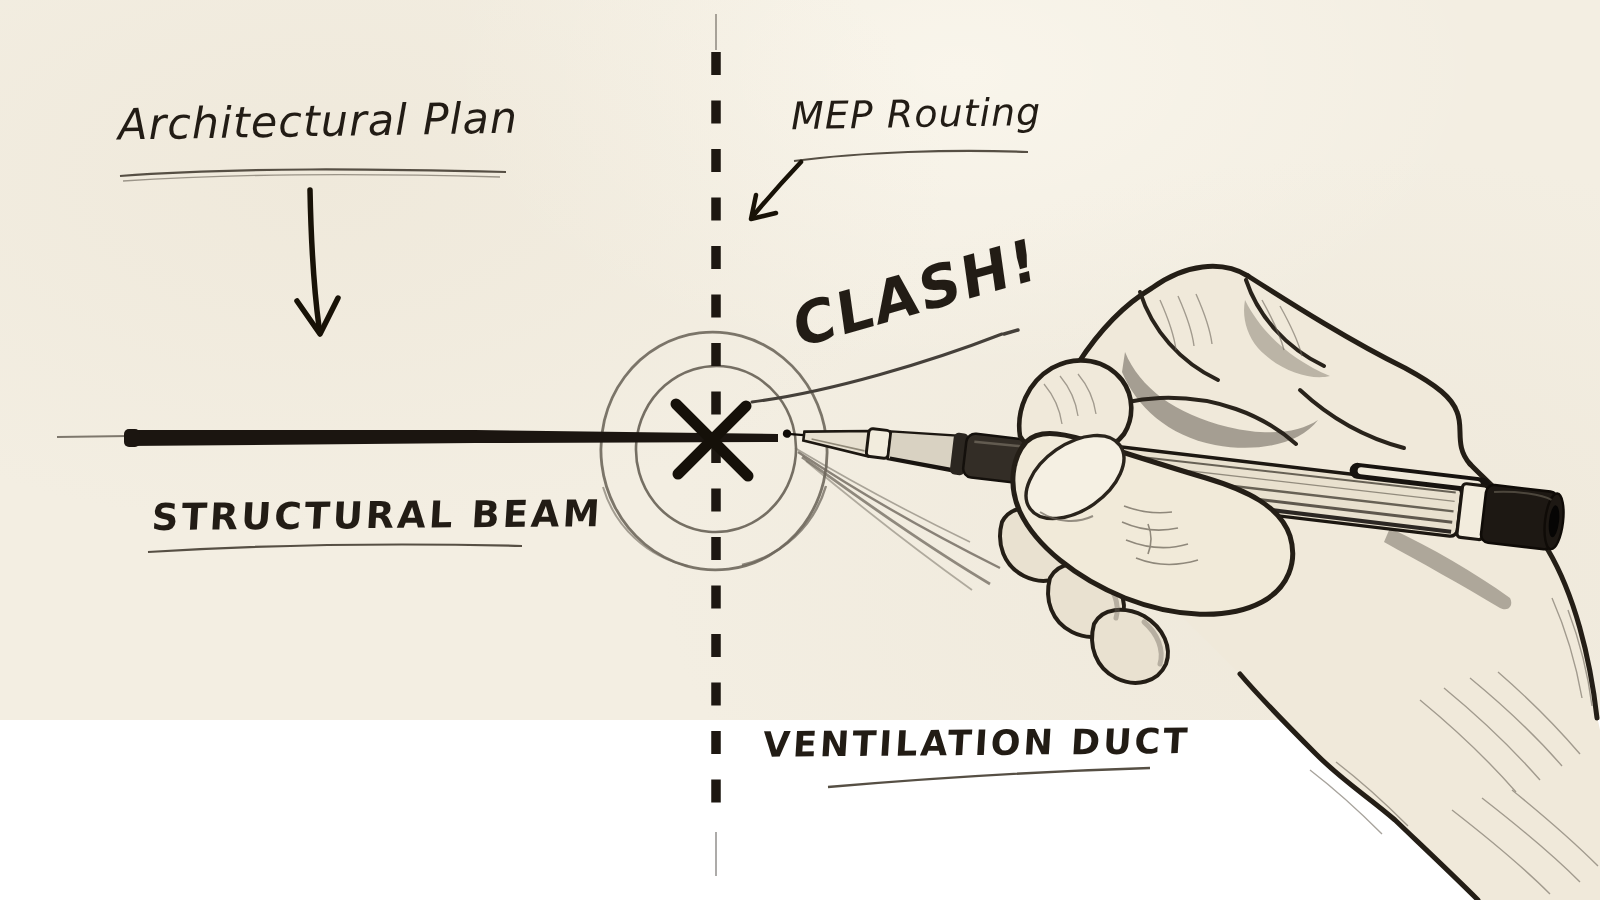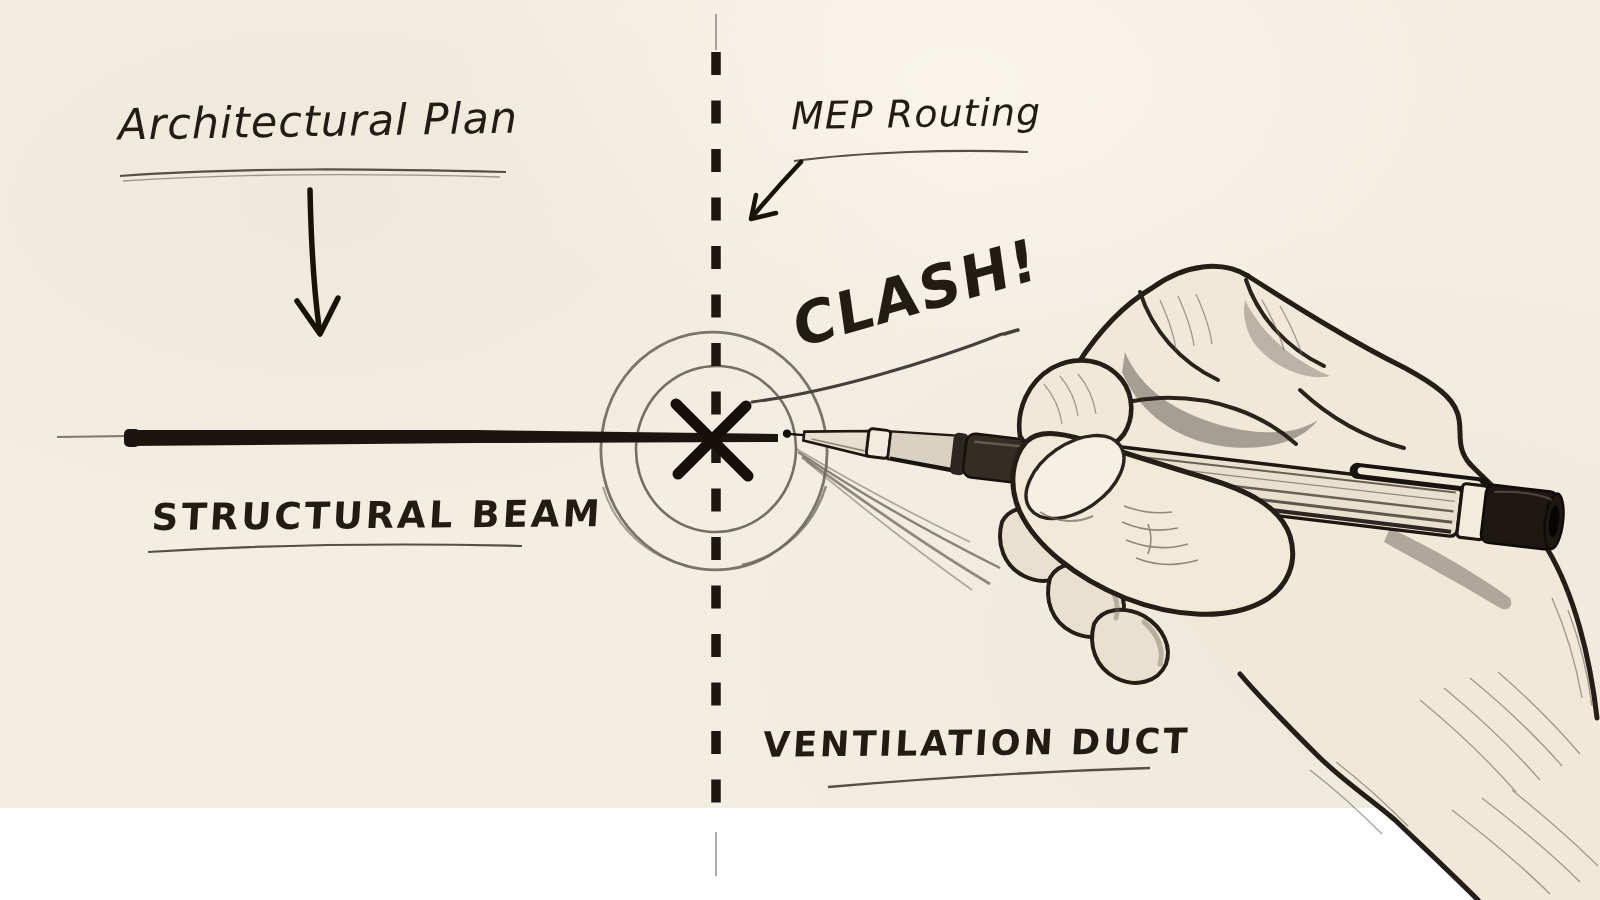--- a/index.html
+++ b/index.html
@@ -1,20 +1,20 @@
 <!DOCTYPE html>
 <html><head>
 <meta charset="utf-8">
 <style>
   html, body { margin: 0; padding: 0; }
   body { width: 1600px; height: 900px; overflow: hidden; }
   .stage {
     position: relative;
     width: 1600px;
-    height: 808px;
+    height: 720px;
     background-color: #f3eee2;
     background-image:
       radial-gradient(ellipse 900px 500px at 20% 25%, rgba(228,218,198,0.25), rgba(0,0,0,0) 70%),
       radial-gradient(ellipse 1000px 600px at 85% 80%, rgba(224,213,192,0.22), rgba(0,0,0,0) 70%),
       radial-gradient(ellipse 700px 400px at 60% 10%, rgba(255,252,244,0.5), rgba(0,0,0,0) 75%);
     font-family: "DejaVu Sans", sans-serif;
     color: #221c15;
   }
   svg.draw { position: absolute; left: 0; top: 0; }
   .label { position: absolute; white-space: nowrap; user-select: none; }

